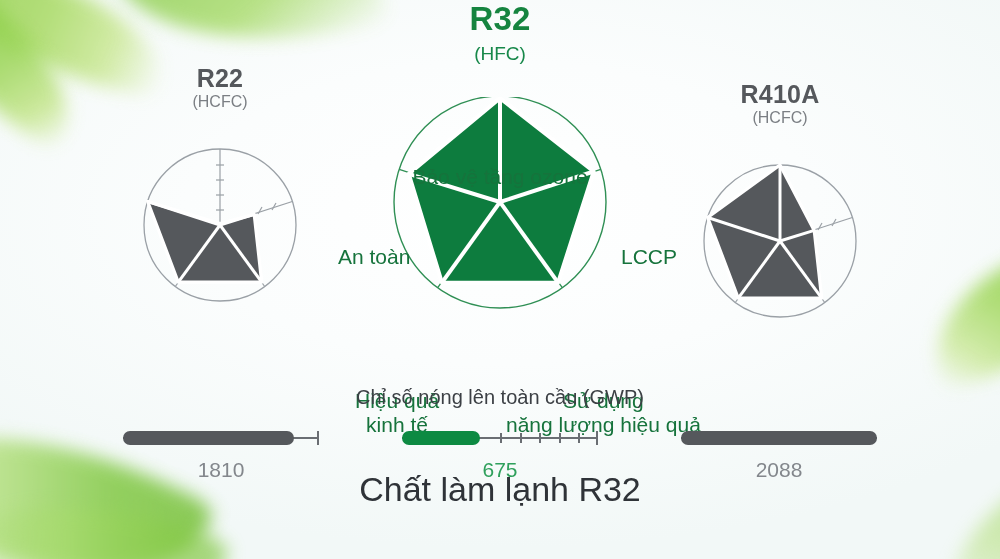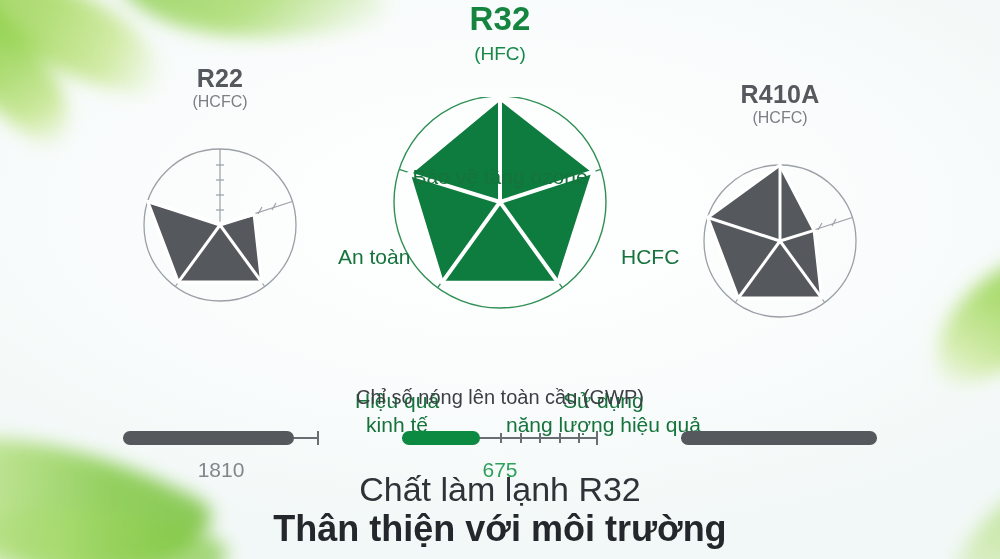--- a/index.html
+++ b/index.html
@@ -242,21 +242,21 @@
       </svg>
     </div>
   </div>
 
   <div class="radar-card" id="card-r32">
     <div class="card-title green-title">R32</div>
     <div class="card-sub green-sub">(HFC)</div>
 
     <div class="chart-wrap" style="margin-top:30px;">
       <div class="axis-label" id="lbl-ozone">Bảo vệ tầng ozone</div>
-      <div class="axis-label" id="lbl-lccp">HCFC</div>
+      <div class="axis-label" id="lbl-lccp">LCCP</div>
       <div class="axis-label" id="lbl-safety">An toàn</div>
       <div class="axis-label" id="lbl-eco">
         <div>Hiệu quả</div>
         <div>kinh tế</div>
       </div>
       <div class="axis-label" id="lbl-energy">
         <div>Sử dụng</div>
         <div>năng lượng hiệu quả</div>
       </div>
 
@@ -336,23 +336,23 @@
           <div class="bar-fill fill-green" style="width:40%"></div>
         </div>
         <div class="bar-value val-green">675</div>
       </div>
 
       <div class="gwp-item" id="gwp-r410a">
         <div class="bar-track">
           <div class="bar-rule"></div>
           <div class="bar-fill fill-gray" style="width:100%"></div>
         </div>
+        <div class="bar-value val-gray">2088</div>
       </div>
 
     </div>
   </div>
 
   <div id="headline">
     <div id="headline-line1">Chất làm lạnh R32</div>
-    <div id="headline-line2">Thân thiện với môi trường</div>
   </div>
 
 </div>
 
 </body></html>

